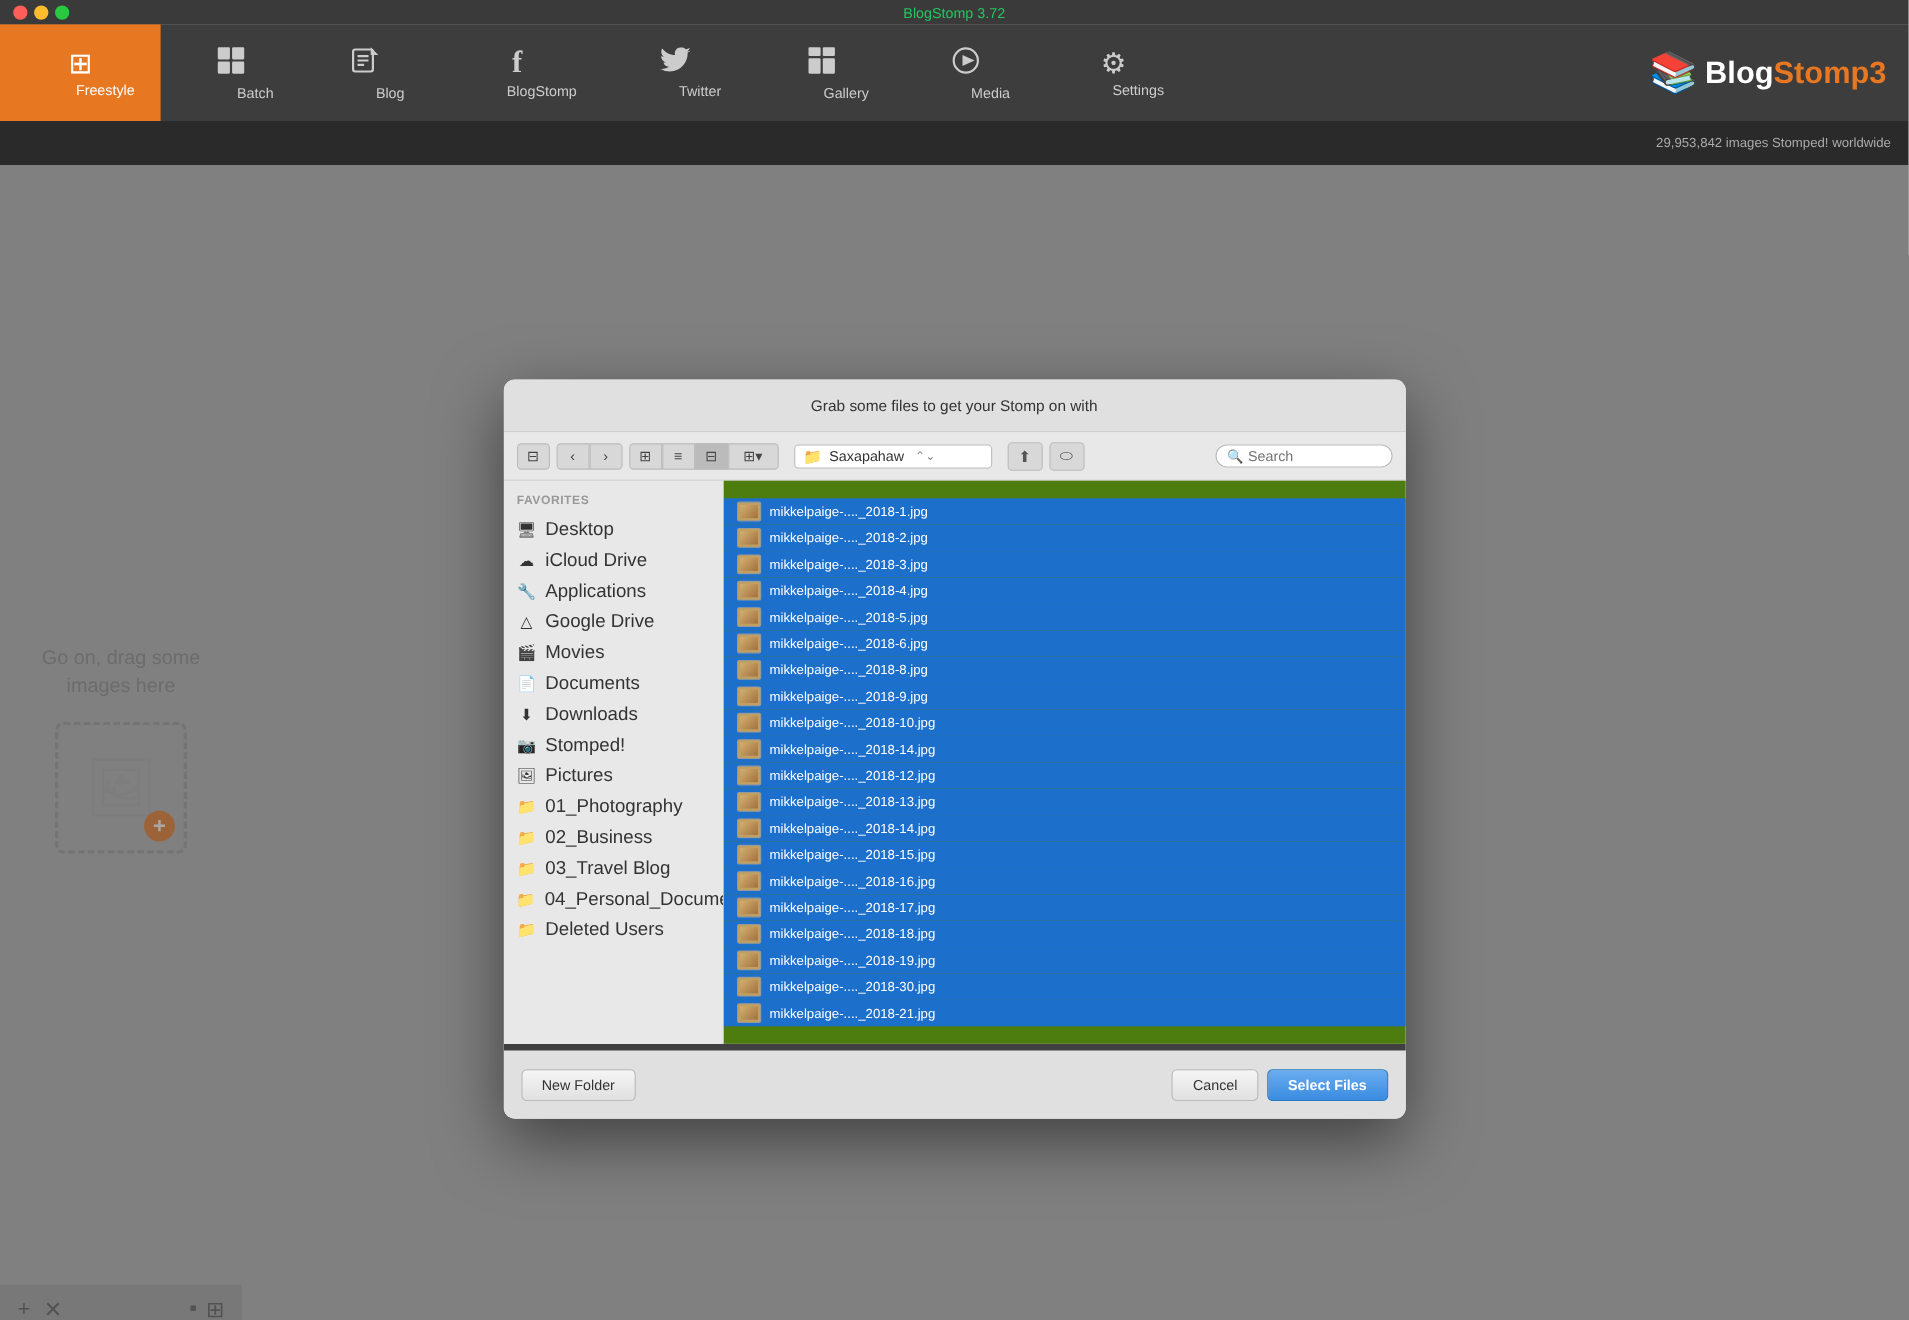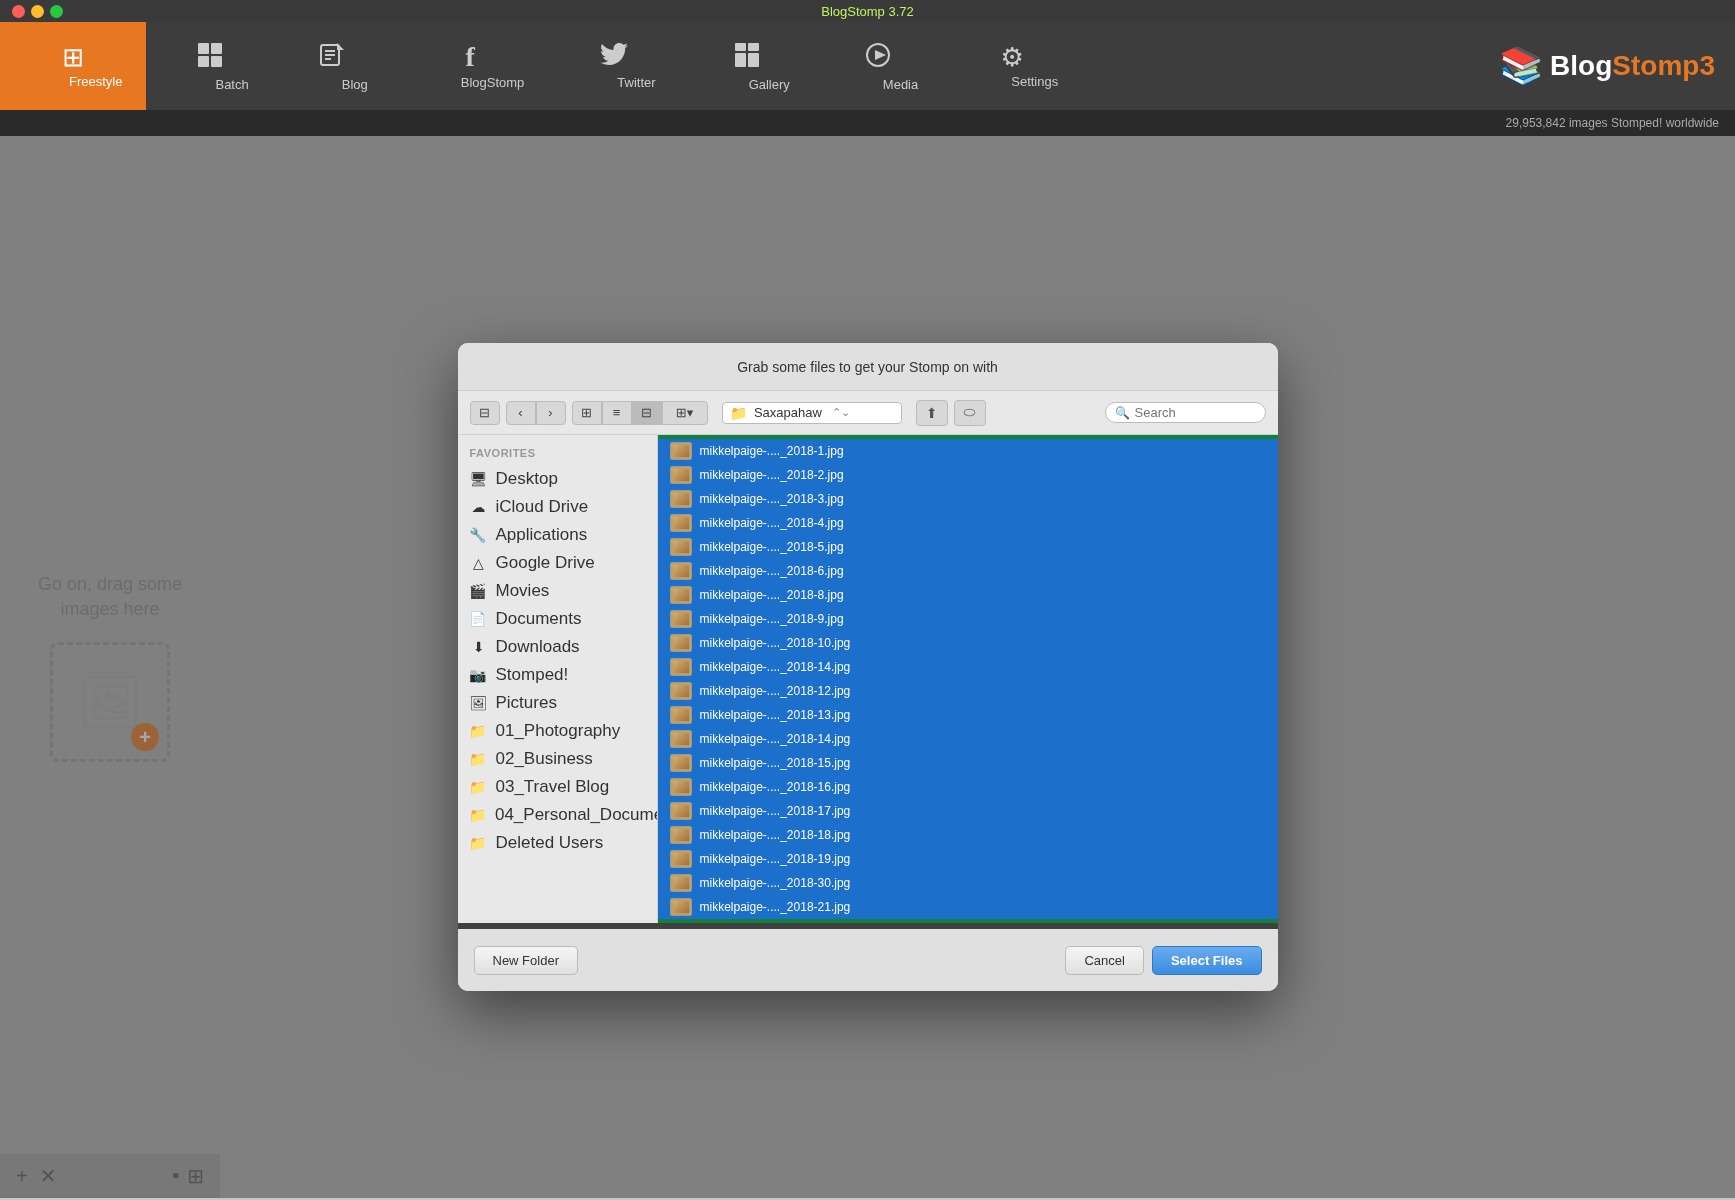--- a/index.html
+++ b/index.html
@@ -29,21 +29,21 @@
     .dot {
       width: 13px;
       height: 13px;
       border-radius: 50%;
     }
     .dot-red { background: #ff5f57; }
     .dot-yellow { background: #ffbd2e; }
     .dot-green { background: #28c940; }
     .titlebar-title {
       font-size: 13px;
-      color: #bef264;
+      color: #22c55e;
     }
 
     
     .toolbar {
       height: 88px;
       background: #3d3d3d;
       display: flex;
       align-items: stretch;
     }
     .toolbar-item {
@@ -71,21 +71,21 @@
     }
     .toolbar-logo {
       margin-left: auto;
       display: flex;
       align-items: center;
       padding: 0 20px;
     }
 
     
     .statsbar {
-      height: 26px;
+      height: 40px;
       background: #2a2a2a;
       display: flex;
       align-items: center;
       justify-content: flex-end;
       padding: 0 16px;
     }
     .statsbar-text {
       font-size: 12px;
       color: #aaa;
     }
@@ -323,22 +323,22 @@
       font-size: 13px;
       color: #333;
     }
     .sidebar-item-icon { font-size: 14px; width: 18px; text-align: center; }
     .sidebar-item-label { font-size: 17px; }
 
     
     .dialog-filelist {
       flex: 1;
       overflow-y: auto;
-      background: #15803d;
-      padding: 4px 0;
+      background: #4d7c0f;
+      padding: 16px 0;
     }
     .file-item {
       display: flex;
       align-items: center;
       padding: 3px 12px;
       gap: 8px;
       cursor: pointer;
       font-size: 13px;
     }
     .file-item.selected {

